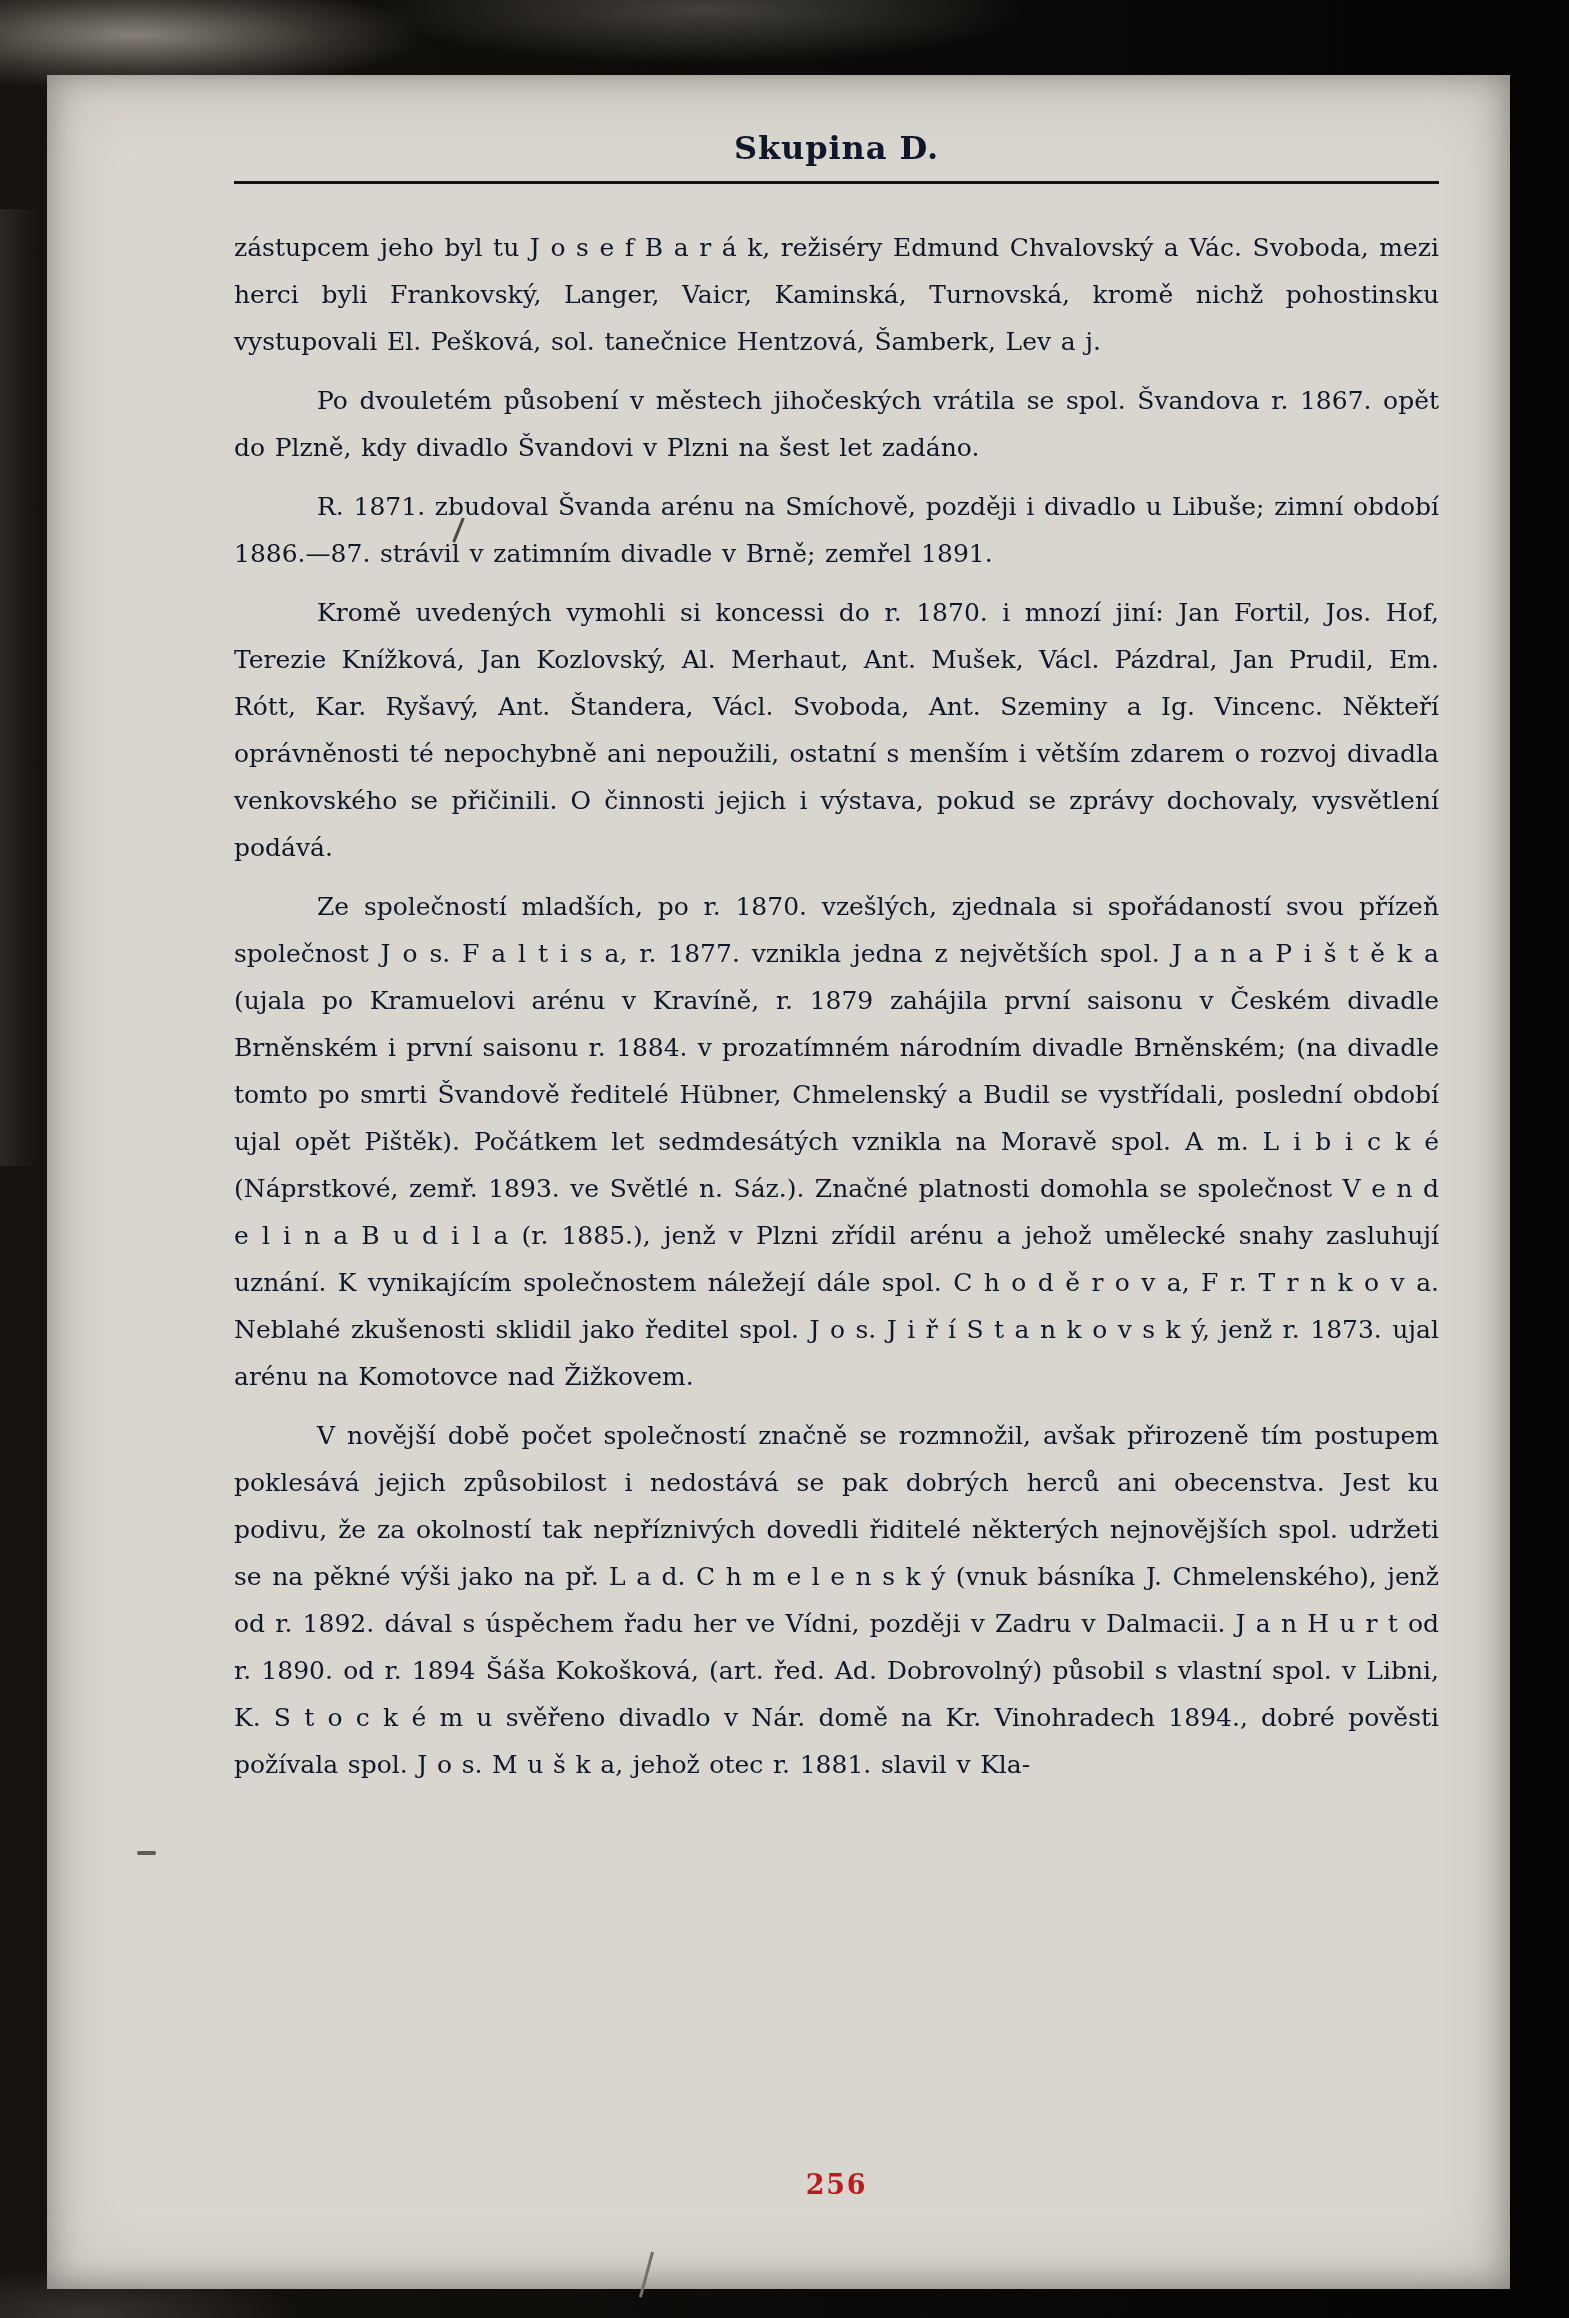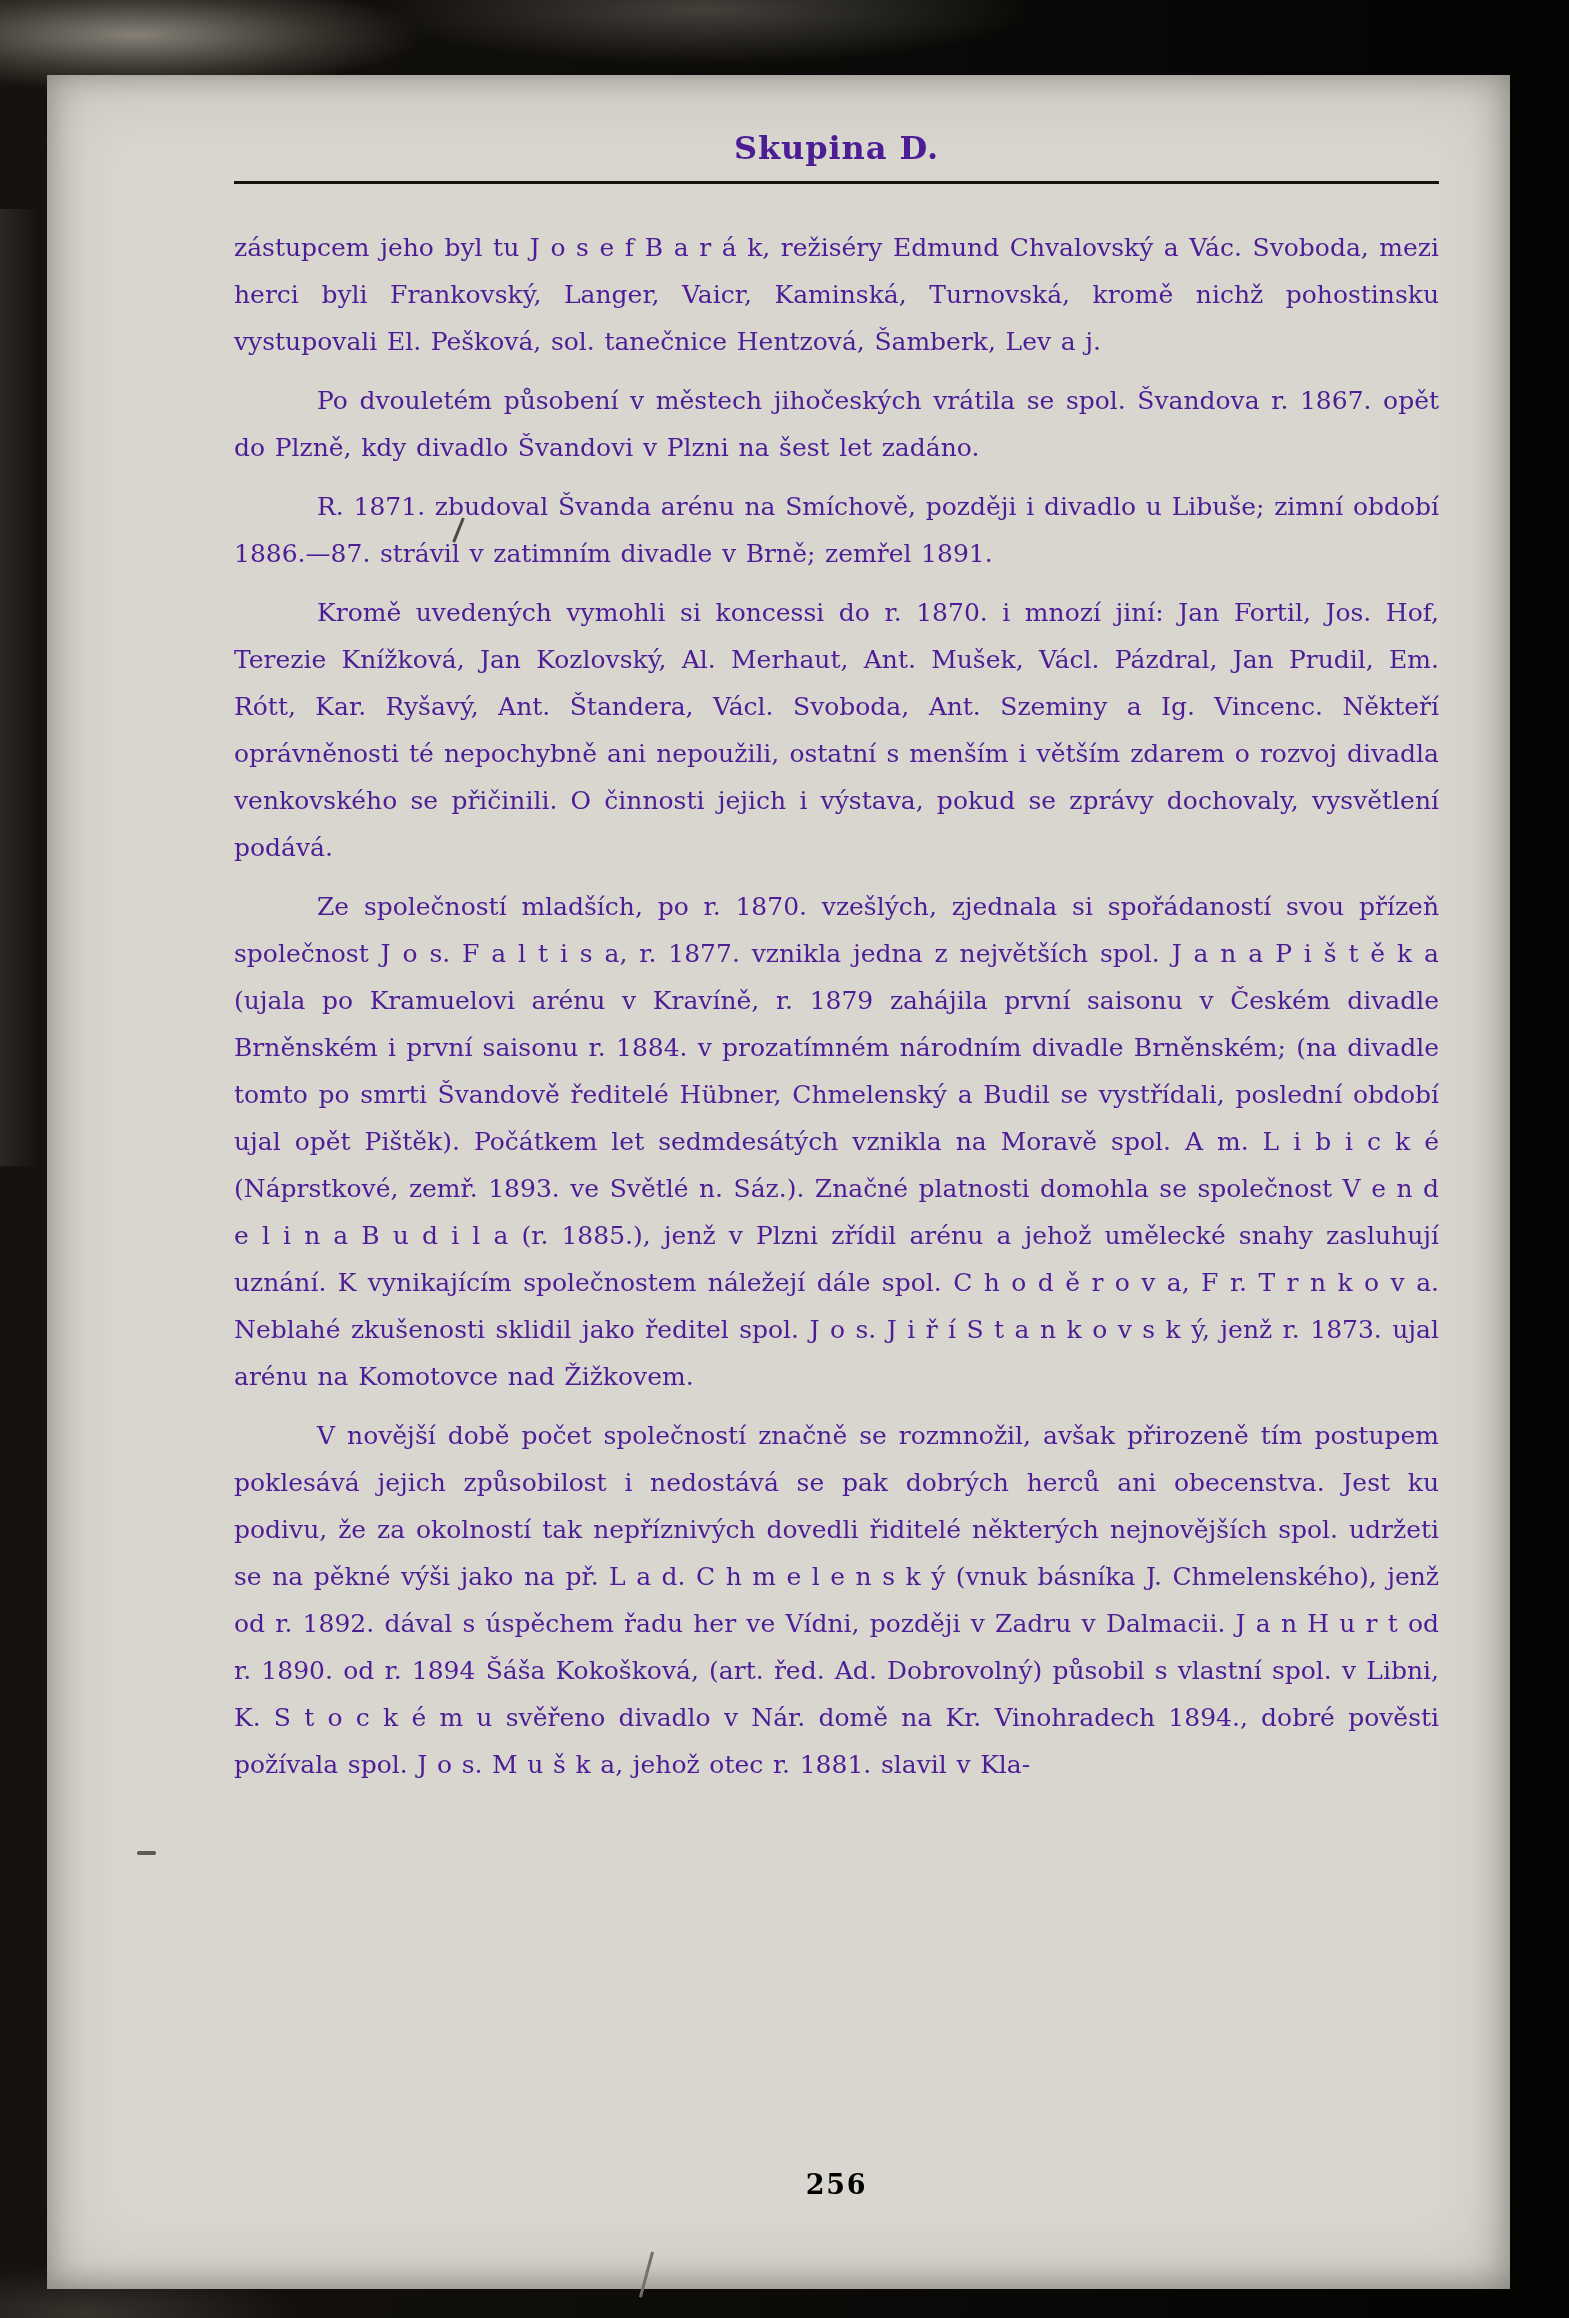--- a/index.html
+++ b/index.html
@@ -78,21 +78,21 @@
   .para { margin: 0; }
   .para.indent { text-indent: 83px; margin-top: 12px; }
   .pagenum {
     position: absolute;
     left: 187px; top: 2094px;
     width: 1205px;
     text-align: center;
     font-size: 27px;
     font-weight: bold;
     letter-spacing: 1.7px;
-    color: #000000;
+    color: #b91c1c;
   }
   .artifact { position: absolute; pointer-events: none; }
   .a1 {
     left: 410px; top: 442px;
     width: 2.6px; height: 26px;
     background: #34302a;
     transform: rotate(22deg);
     opacity: 0.85;
   }
   .a2 {
@@ -113,21 +113,21 @@
 <body>
 
 <div class="scan">
   <div class="smudge s1"></div>
   <div class="smudge s2"></div>
   <div class="smudge s3"></div>
   <div class="smudge s4"></div>
   <div class="right-bar"></div>
 
   <div class="page" style="background-color: rgb(217, 214, 207);">
-    <div class="content" style="color: #4c1d95;">
+    <div class="content" style="color: #0f172a;">
       <h1 class="header">Skupina D.</h1>
       <div class="rule"></div>
       <div class="body-text" id="paragraphs">
           <p class="para">zástupcem jeho byl tu J o s e f  B a r á k, režiséry Edmund Chvalovský a Vác. Svoboda, mezi herci byli Frankovský, Langer, Vaicr, Kaminská, Turnovská, kromě nichž pohostinsku vystupovali El. Pešková, sol. tanečnice Hentzová, Šamberk, Lev a j.</p>
           <p class="para indent">Po dvouletém působení v městech jihočeských vrátila se spol. Švandova r. 1867. opět do Plzně, kdy divadlo Švandovi v Plzni na šest let zadáno.</p>
           <p class="para indent">R. 1871. zbudoval Švanda arénu na Smíchově, později i divadlo u Libuše; zimní období 1886.—87. strávil v zatimním divadle v Brně; zemřel 1891.</p>
           <p class="para indent">Kromě uvedených vymohli si koncessi do r. 1870. i mnozí jiní: Jan Fortil, Jos. Hof, Terezie Knížková, Jan Kozlovský, Al. Merhaut, Ant. Mušek, Václ. Pázdral, Jan Prudil, Em. Rótt, Kar. Ryšavý, Ant. Štandera, Václ. Svoboda, Ant. Szeminy a Ig. Vincenc. Někteří oprávněnosti té nepochybně ani nepoužili, ostatní s menším i větším zdarem o rozvoj divadla venkovského se přičinili. O činnosti jejich i výstava, pokud se zprávy dochovaly, vysvětlení podává.</p>
           <p class="para indent">Ze společností mladších, po r. 1870. vzešlých, zjednala si spořádaností svou přízeň společnost J o s.  F a l t i s a, r. 1877. vznikla jedna z největších spol. J a n a  P i š t ě k a (ujala po Kramuelovi arénu v Kravíně, r. 1879 zahájila první saisonu v Českém divadle Brněnském i první saisonu r. 1884. v prozatímném národním divadle Brněnském; (na divadle tomto po smrti Švandově ředitelé Hübner, Chmelenský a Budil se vystřídali, poslední období ujal opět Pištěk). Počátkem let sedmdesátých vznikla na Moravě spol. A m.  L i b i c k é (Náprstkové, zemř. 1893. ve Světlé n. Sáz.). Značné platnosti domohla se společnost V e n d e l i n a  B u d i l a (r. 1885.), jenž v Plzni zřídil arénu a jehož umělecké snahy zasluhují uznání. K vynikajícím společnostem náležejí dále spol. C h o d ě r o v a, F r. T r n k o v a. Neblahé zkušenosti sklidil jako ředitel spol. J o s. J i ř í  S t a n k o v s k ý, jenž r. 1873. ujal arénu na Komotovce nad Žižkovem.</p>
           <p class="para indent">V novější době počet společností značně se rozmnožil, avšak přirozeně tím postupem poklesává jejich způsobilost i nedostává se pak dobrých herců ani obecenstva. Jest ku podivu, že za okolností tak nepříznivých dovedli řiditelé některých nejnovějších spol. udržeti se na pěkné výši jako na př. L a d.  C h m e l e n s k ý (vnuk básníka J. Chmelenského), jenž od r. 1892. dával s úspěchem řadu her ve Vídni, později v Zadru v Dalmacii. J a n  H u r t  od r. 1890. od r. 1894 Šáša Kokošková, (art. řed. Ad. Dobrovolný) působil s vlastní spol. v Libni, K. S t o c k é m u  svěřeno divadlo v Nár. domě na Kr. Vinohradech 1894., dobré pověsti požívala spol. J o s.  M u š k a, jehož otec r. 1881. slavil v Kla-</p>
         </div>

